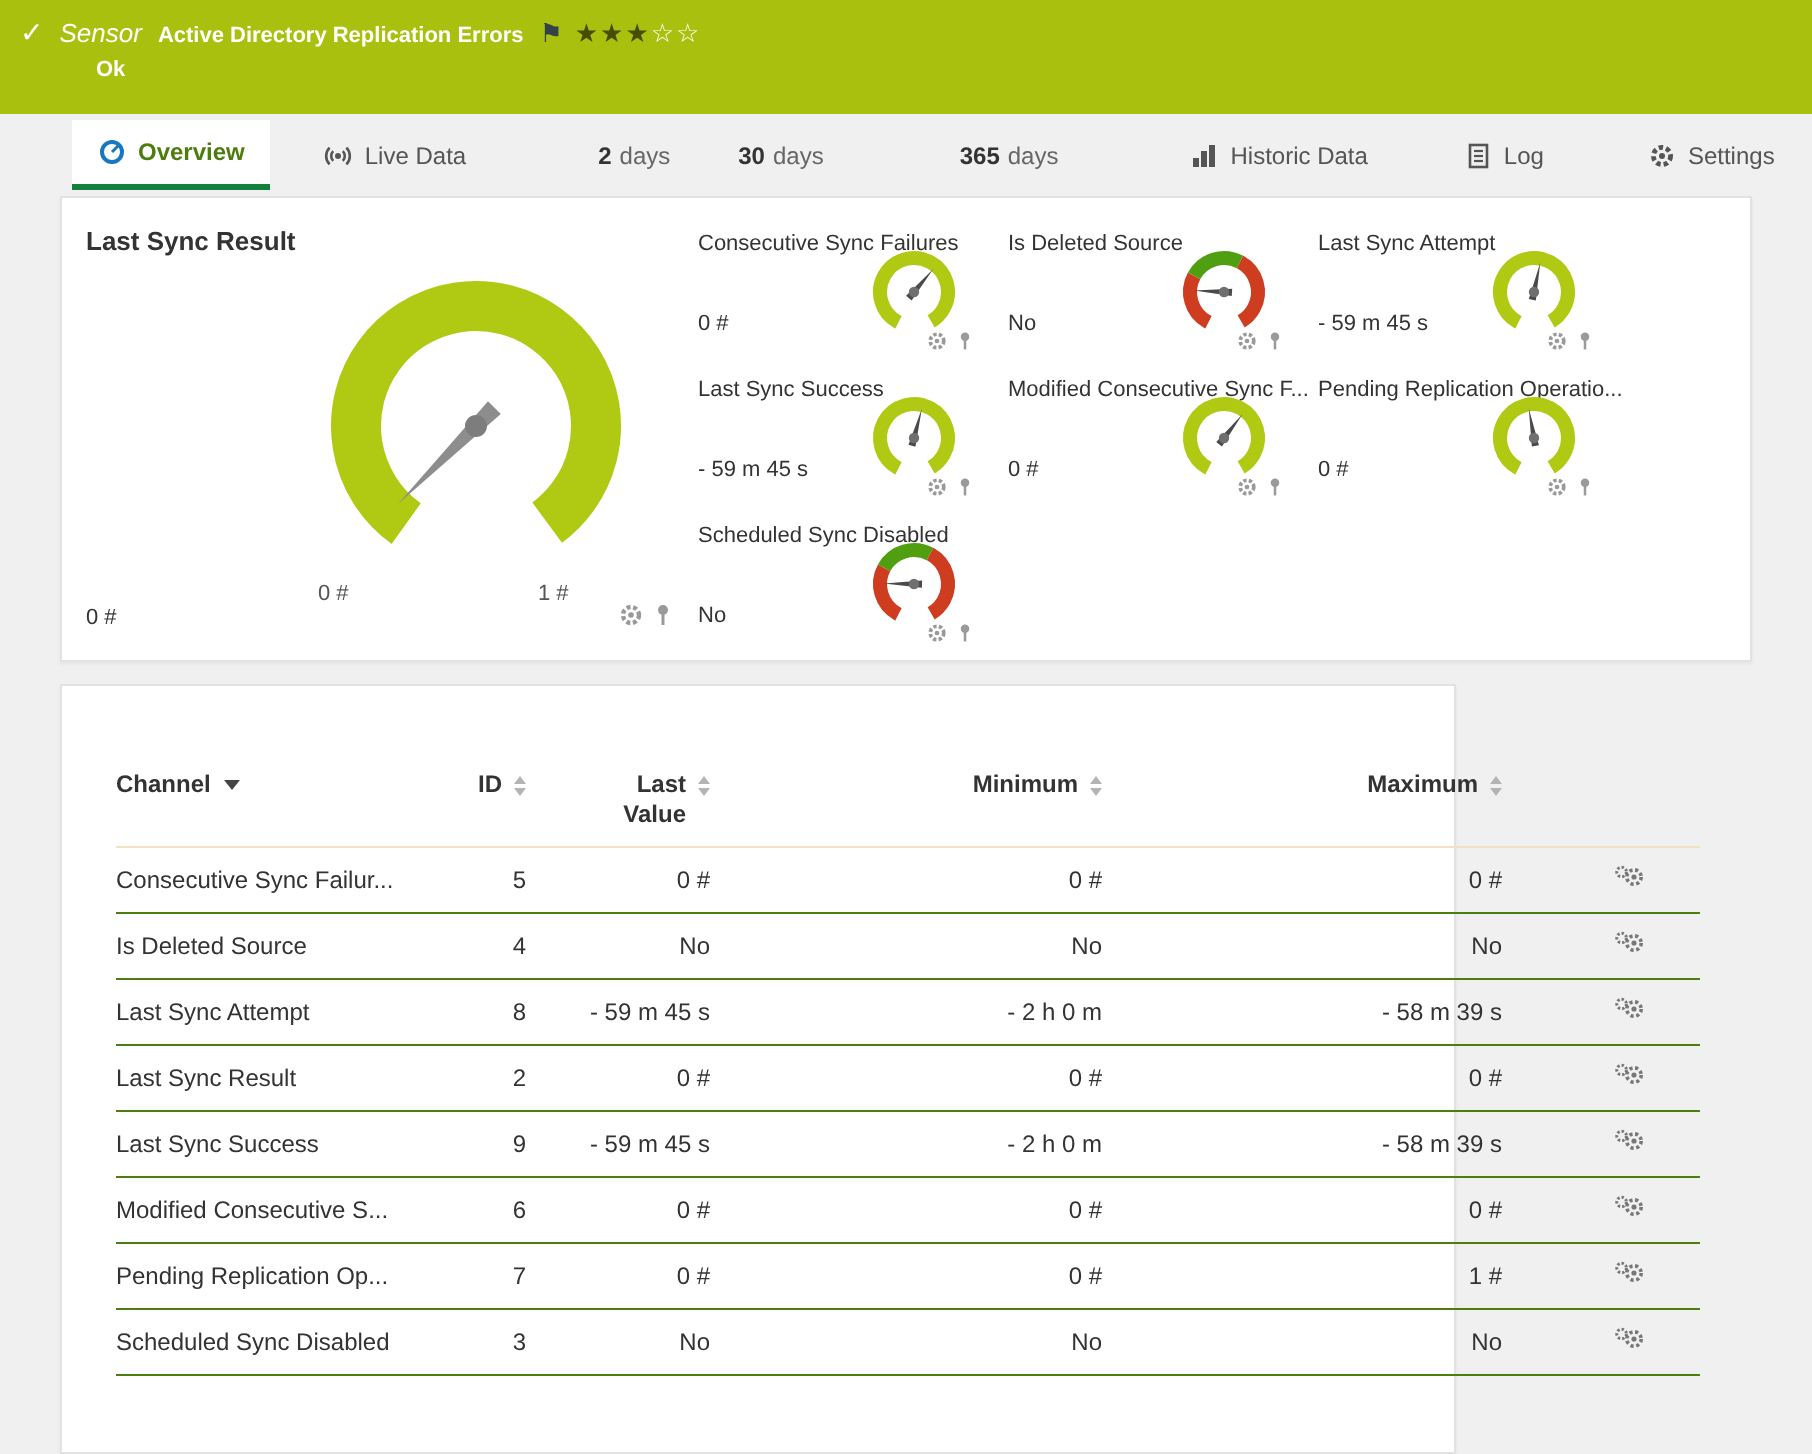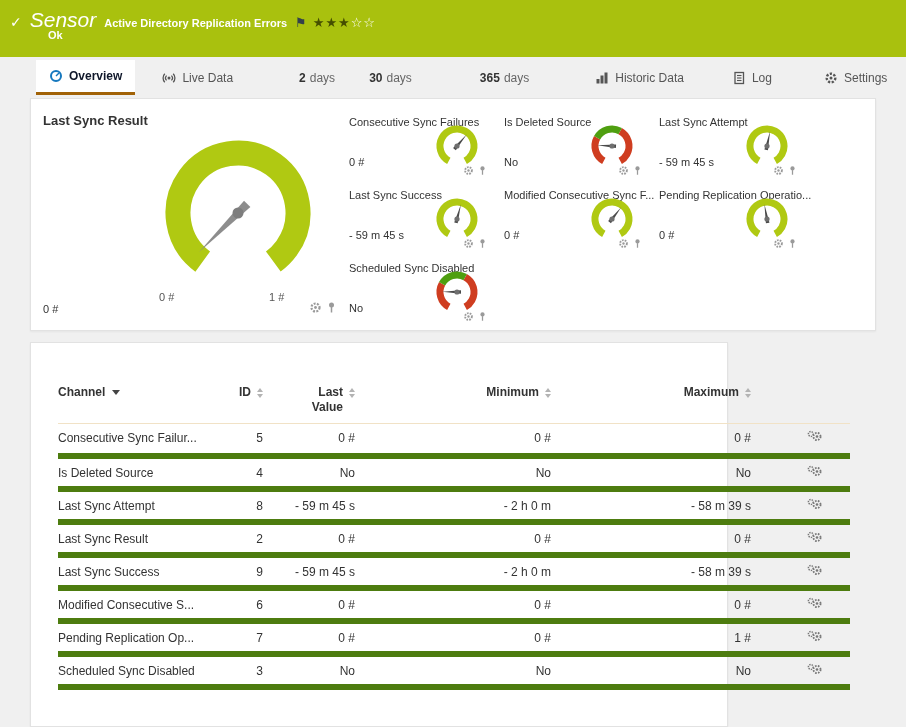--- a/index.html
+++ b/index.html
@@ -3,33 +3,33 @@
 <meta charset="utf-8">
 <style>
   * { margin:0; padding:0; box-sizing:border-box; }
   body { background:#e8e8e8; font-family:"Liberation Sans","DejaVu Sans",sans-serif; }
   .page { position:relative; width:906px; height:727px; background:#f0f0f0; overflow:hidden; }
 
   
   .topbar { position:absolute; top:0; left:0; right:0; height:57px; background:#a9c10e; color:#fff; }
   .topbar-row { display:flex; align-items:baseline; padding:8px 0 0 10px; }
   .check { font-size:14px; font-weight:bold; margin-right:8px; }
-  .kind { font-style:italic; font-size:21px; margin-right:8px; }
+  .kind { font-style:italic; font-size:13px; margin-right:8px; }
   .sensor-title { font-weight:bold; font-size:11px; }
   .flag { font-size:13px; margin-left:8px; color:#33414b; }
   .stars { font-size:13px; margin-left:6px; letter-spacing:1px; cursor:pointer; }
   .stars-filled { color:#454e00; }
   .stars-empty { color:#ffffff; }
   .status-ok { position:absolute; left:48px; top:29px; font-size:11px; font-weight:bold; }
 
   
   .tabs { position:absolute; top:60px; left:0; right:0; height:35px; display:flex; align-items:stretch; font-size:12px; }
   .tab { display:flex; align-items:center; padding:0 13px; color:#555; cursor:pointer; white-space:nowrap; }
   .tab svg { margin-right:6px; }
-  .tab.active { background:#fff; color:#0f172a; border-bottom:3px solid #a16207; font-weight:bold; }
+  .tab.active { background:#fff; color:#4d7c0f; border-bottom:3px solid #15803d; font-weight:bold; }
   .tab .num { color:#333; font-weight:bold; margin-right:4px; }
   .tab .daylbl { color:#666; }
   .t-overview { margin-left:36px; }
   .t-live { margin-left:14px; }
   .t-2d { margin-left:40px; }
   .t-30d { margin-left:8px; }
   .t-365d { margin-left:42px; }
   .t-hist { margin-left:40px;text-align:right; }
   .t-log { margin-left:22px; }
   .t-set { margin-left:26px; }
@@ -67,21 +67,21 @@
   thead tr { height:50px; border-bottom:1px solid #f1e2c6; }
   th { vertical-align:top; padding-top:12px; font-weight:bold; font-size:12px; }
   .hwrap { display:flex; justify-content:flex-end; align-items:flex-start; padding-right:8px; text-align:right; cursor:pointer; }
   .hwrap.left { justify-content:flex-start; text-align:left; padding-right:0; cursor:pointer; }
   .hlabel { line-height:1.25; }
   .hlabel.narrow { max-width:42px; }
   .sortpair { display:inline-flex; flex-direction:column; margin-left:6px; margin-top:3px; }
   .tri-up { width:0; height:0; border-left:3.5px solid transparent; border-right:3.5px solid transparent; border-bottom:4.5px solid #b3b3b3; }
   .tri-dn { width:0; height:0; border-left:3.5px solid transparent; border-right:3.5px solid transparent; border-top:4.5px solid #b3b3b3; margin-top:2px; }
   .tri-solid { width:0; height:0; border-left:4px solid transparent; border-right:4px solid transparent; border-top:5px solid #444; margin-left:7px; margin-top:5px; }
-  tbody tr { height:33px; border-bottom:6px solid #4d7c0f; cursor:pointer;margin-top:34px; }
+  tbody tr { height:33px; border-bottom:1px solid #4d7c0f; cursor:pointer;margin-top:34px; }
   td { vertical-align:middle; }
   .c-ch { text-align:left; white-space:nowrap; overflow:hidden; }
   .c-num { text-align:right; padding-right:8px; white-space:nowrap; }
   .c-gear { text-align:left; padding-left:48px; }
   .rowgear { display:inline-block; cursor:pointer; }
 </style>
 </head>
 <body>
 
 <div class="page">

